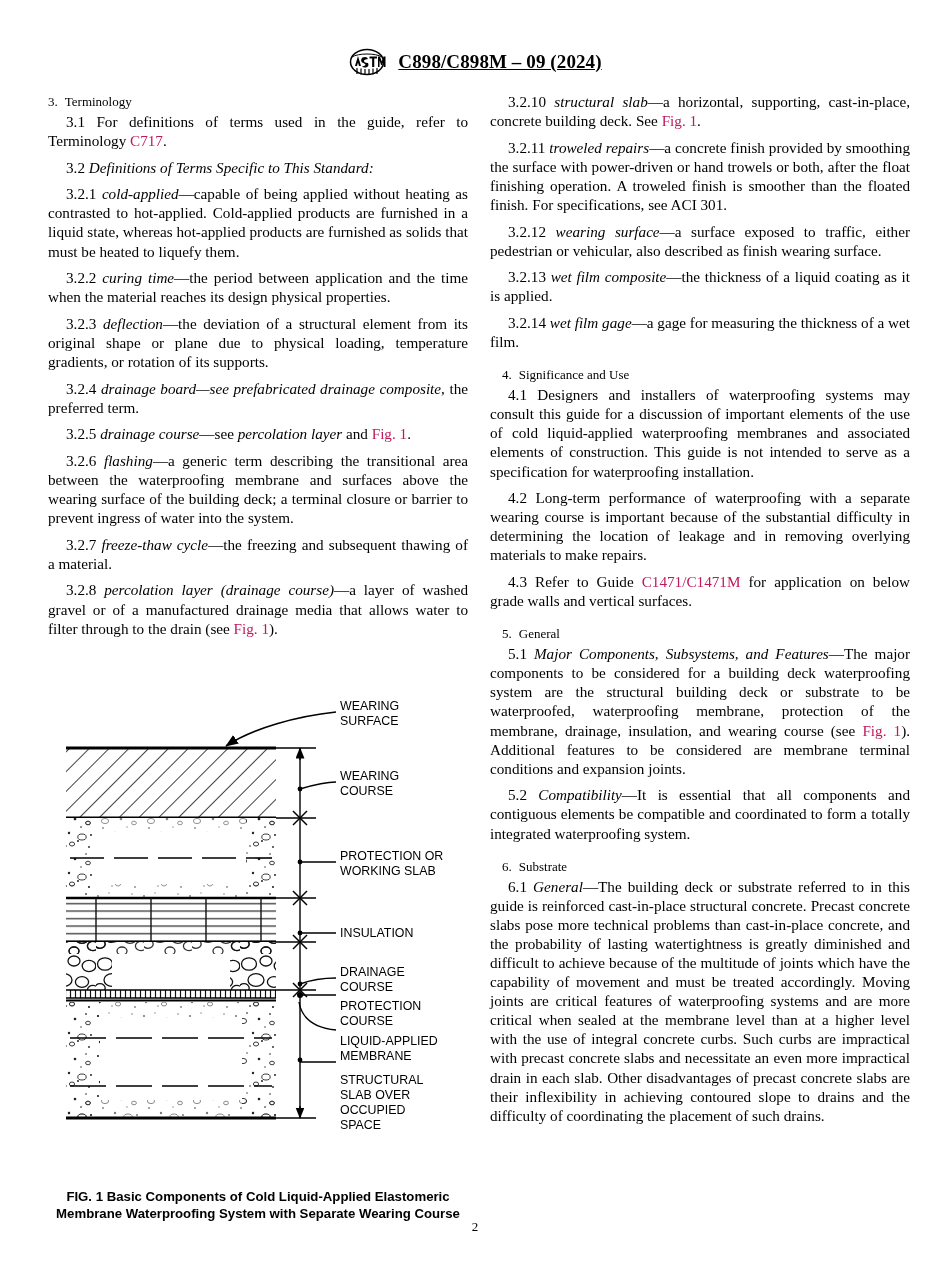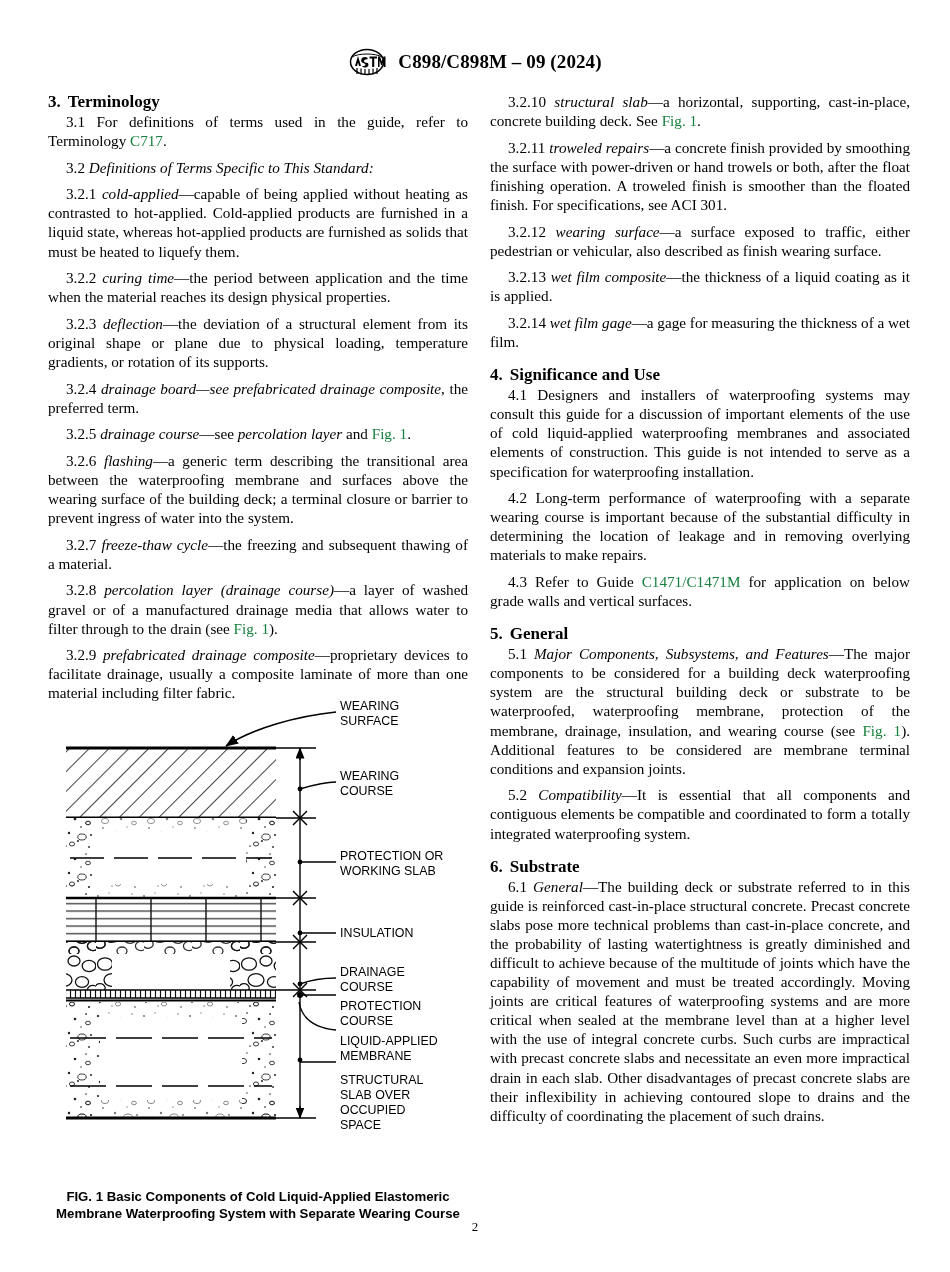--- a/index.html
+++ b/index.html
@@ -20,20 +20,21 @@
   
   .header {
     position: absolute;
     top: 48px;
     left: 0;
     width: 950px;
     display: flex;
     align-items: center;
     justify-content: center;
     gap: 10px;
+    text-decoration: underline;
   }
   .astm-logo {
     width: 40px;
     height: 28px;
     flex: 0 0 auto;
   }
   .header-title {
     font-family: "Liberation Serif", "DejaVu Serif", serif;
     font-size: 19px;
     font-weight: bold;
@@ -65,33 +66,33 @@
     text-align: justify;
     text-justify: inter-word;
     text-indent: 18px;
     hyphens: manual;
   }
   p.para + p.para { margin-top: 7.5px; }
 
   h2.sect {
     margin: 0;
     padding: 0;
-    font-size: 17px;
+    font-size: 13px;
     line-height: 19px;
-    font-weight: bold;
+    font-weight: normal;
     text-indent: 0;
   }
-  h2.sect.spaced { margin-top: 14px; }
+  h2.sect.spaced { margin-top: 14px; margin-left: 12px; }
   h2.sect + p.para { margin-top: 1px; }
 
   .sect-num { display: inline; }
   .sect-gap { display: inline-block; width: 7px; }
 
   i, .ital { font-style: italic; }
-  .ref { color: #15803d; }
+  .ref { color: #be185d; }
 
   
   .figure {
     position: absolute;
     left: 48px;
     top: 690px;
     width: 420px;
     height: 520px;
   }
   .figure-svg {
@@ -167,21 +168,20 @@
       <p class="para"><span>3.2.4</span> <i>drainage board—see prefabricated drainage composite</i><span>, the preferred term.</span></p>
 
       <p class="para"><span>3.2.5</span> <i>drainage course</i><span>—see </span><i>percolation layer</i><span> and </span><span class="ref">Fig. 1</span><span>.</span></p>
 
       <p class="para"><span>3.2.6</span> <i>flashing</i><span>—a generic term describing the transitional area between the waterproofing membrane and surfaces above the wearing surface of the building deck; a terminal closure or barrier to prevent ingress of water into the system.</span></p>
 
       <p class="para"><span>3.2.7</span> <i>freeze-thaw cycle</i><span>—the freezing and subsequent thawing of a material.</span></p>
 
       <p class="para"><span>3.2.8</span> <i>percolation layer (drainage course)</i><span>—a layer of washed gravel or of a manufactured drainage media that allows water to filter through to the drain (see </span><span class="ref">Fig. 1</span><span>).</span></p>
 
-      <p class="para"><span>3.2.9</span> <i>prefabricated drainage composite</i><span>—proprietary devices to facilitate drainage, usually a composite laminate of more than one material including filter fabric.</span></p>
 
     </div>
 
     <div class="col col-right">
 
       <p class="para"><span>3.2.10</span> <i>structural slab</i><span>—a horizontal, supporting, cast-in-place, concrete building deck. See </span><span class="ref">Fig. 1</span><span>.</span></p>
 
       <p class="para"><span>3.2.11</span> <i>troweled repairs</i><span>—a concrete finish provided by smoothing the surface with power-driven or hand trowels or both, after the float finishing operation. A troweled finish is smoother than the floated finish. For specifications, see ACI 301.</span></p>
 
       <p class="para"><span>3.2.12</span> <i>wearing surface</i><span>—a surface exposed to traffic, either pedestrian or vehicular, also described as finish wearing surface.</span></p>

